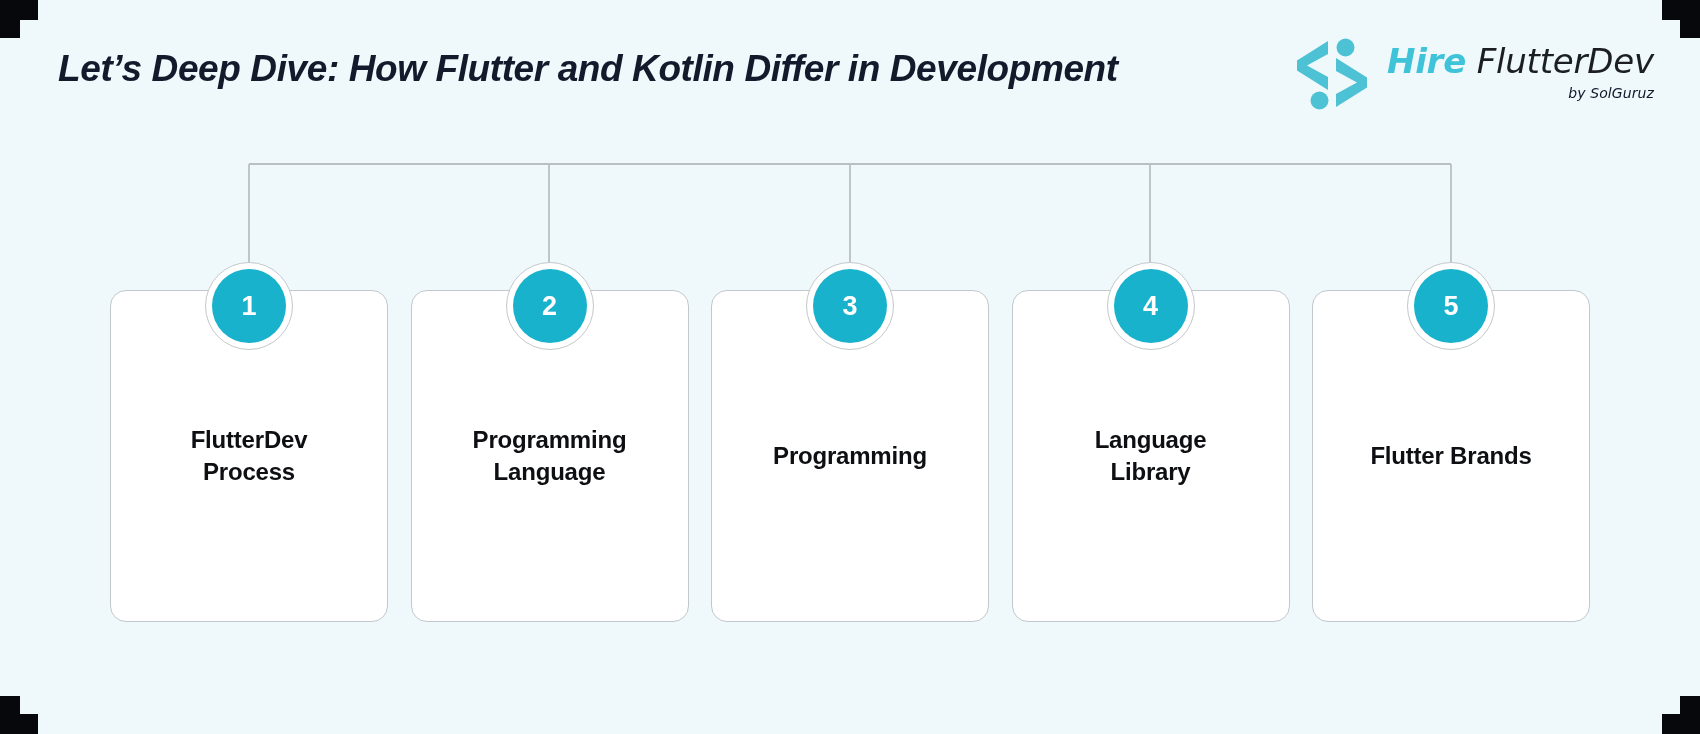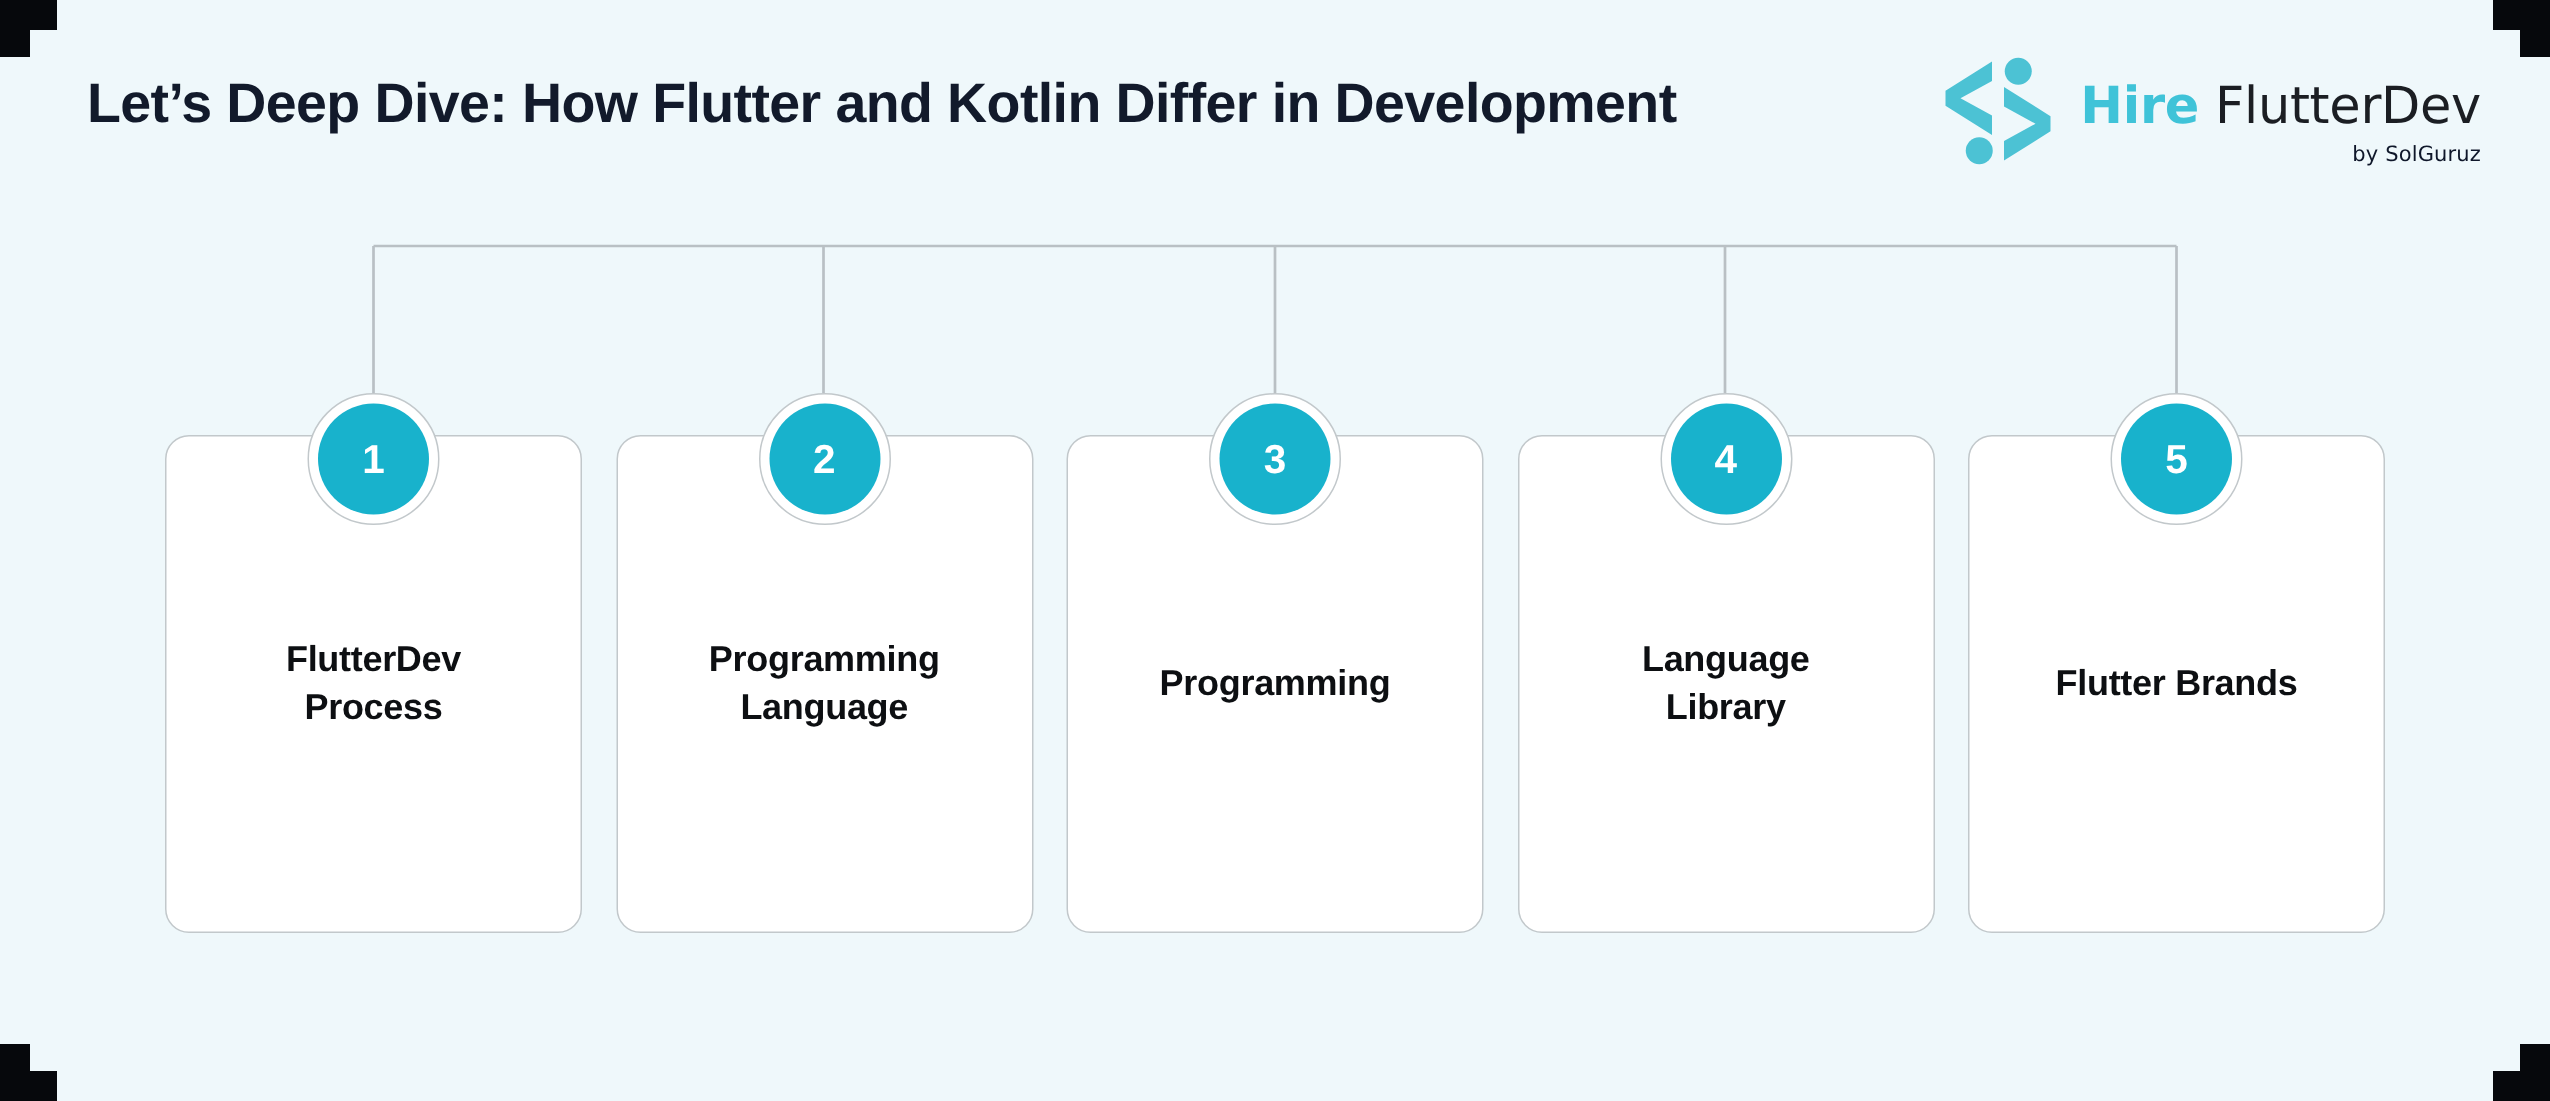--- a/index.html
+++ b/index.html
@@ -16,33 +16,33 @@
   .crop.tl-b { left:0;   top:0;    width:20px; height:38px; }
   .crop.tr-a { right:0;  top:0;    width:38px; height:20px; }
   .crop.tr-b { right:0;  top:0;    width:20px; height:38px; }
   .crop.bl-a { left:0;   bottom:0; width:38px; height:20px; }
   .crop.bl-b { left:0;   bottom:0; width:20px; height:38px; }
   .crop.br-a { right:0;  bottom:0; width:38px; height:20px; }
   .crop.br-b { right:0;  bottom:0; width:20px; height:38px; }
 
   
   .header {
-    position:absolute; left:0; top:0; width:1700px; height:150px;
+    position:absolute; left:0; top:0; width:1700px; height:150px;font-style:italic;
   }
   .page-title {
     position:absolute; left:58px; top:48px;
     font-size:37px; font-weight:700; letter-spacing:-0.4px;
     color:#121a2b; white-space:nowrap;
     font-family:"Liberation Sans", sans-serif;
   }
 
   
   .logo-block {
     position:absolute; right:46px; top:33px;
-    display:flex; align-items:flex-end; gap:16px;
+    display:flex; align-items:center; gap:16px;
   }
   .logo-mark { width:76px; height:74px; display:block; flex:0 0 auto; margin-top:4px; }
   .logo-text-wrap { display:flex; flex-direction:column; align-items:flex-end; }
   .logo-word {
     font-size:34px; font-weight:400; line-height:1.06;
     letter-spacing:-0.2px; white-space:nowrap;
     font-family:"DejaVu Sans", sans-serif;
   }
   .logo-hire { color:#3fc3d8; font-weight:700; }
   .logo-fd   { color:#1b1e23; }

